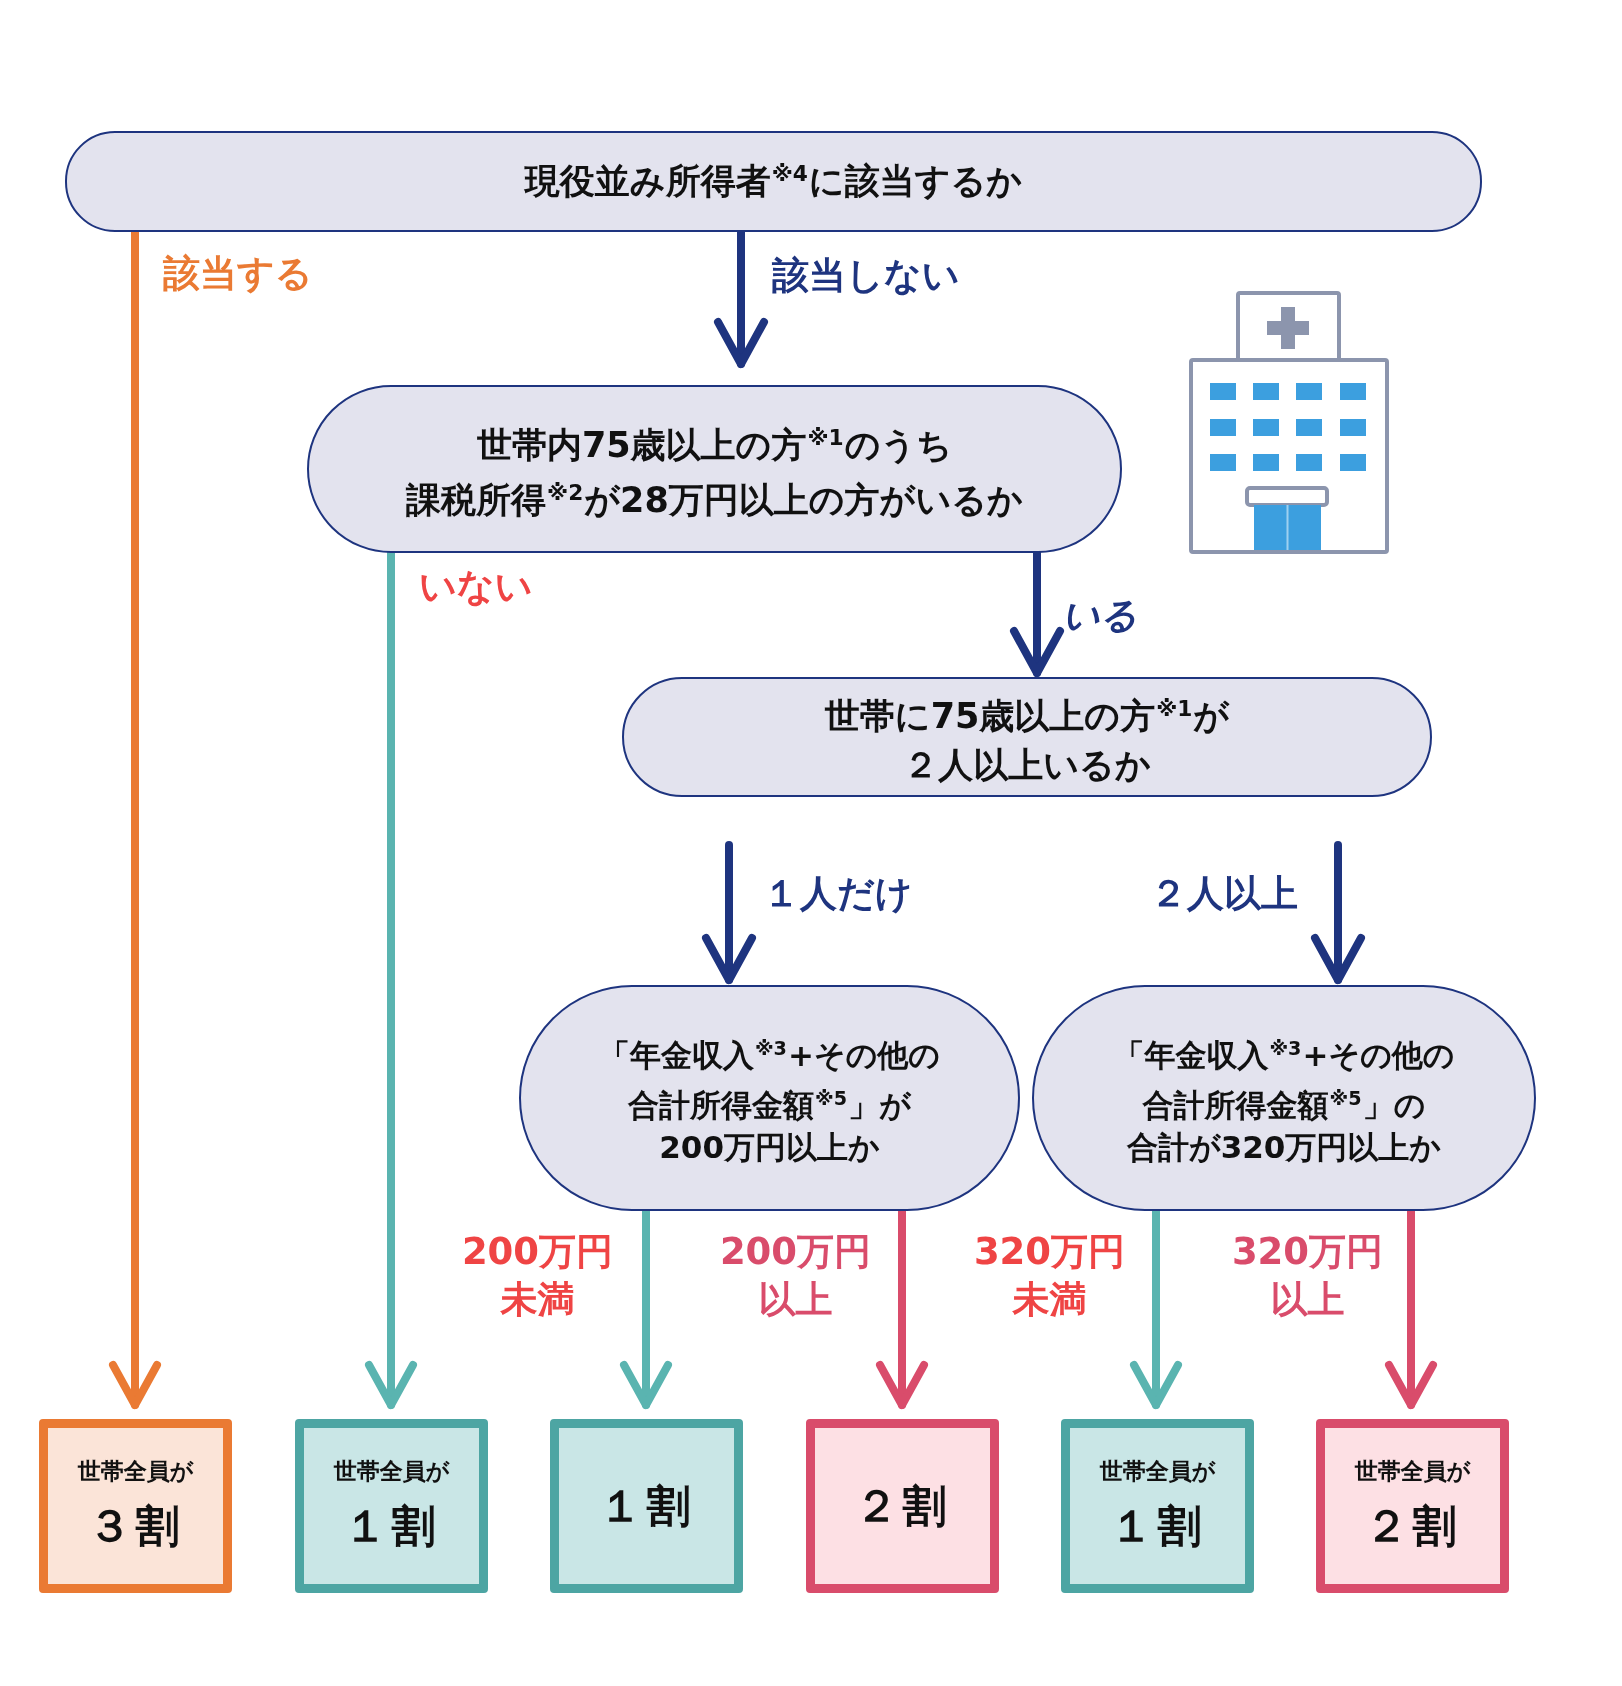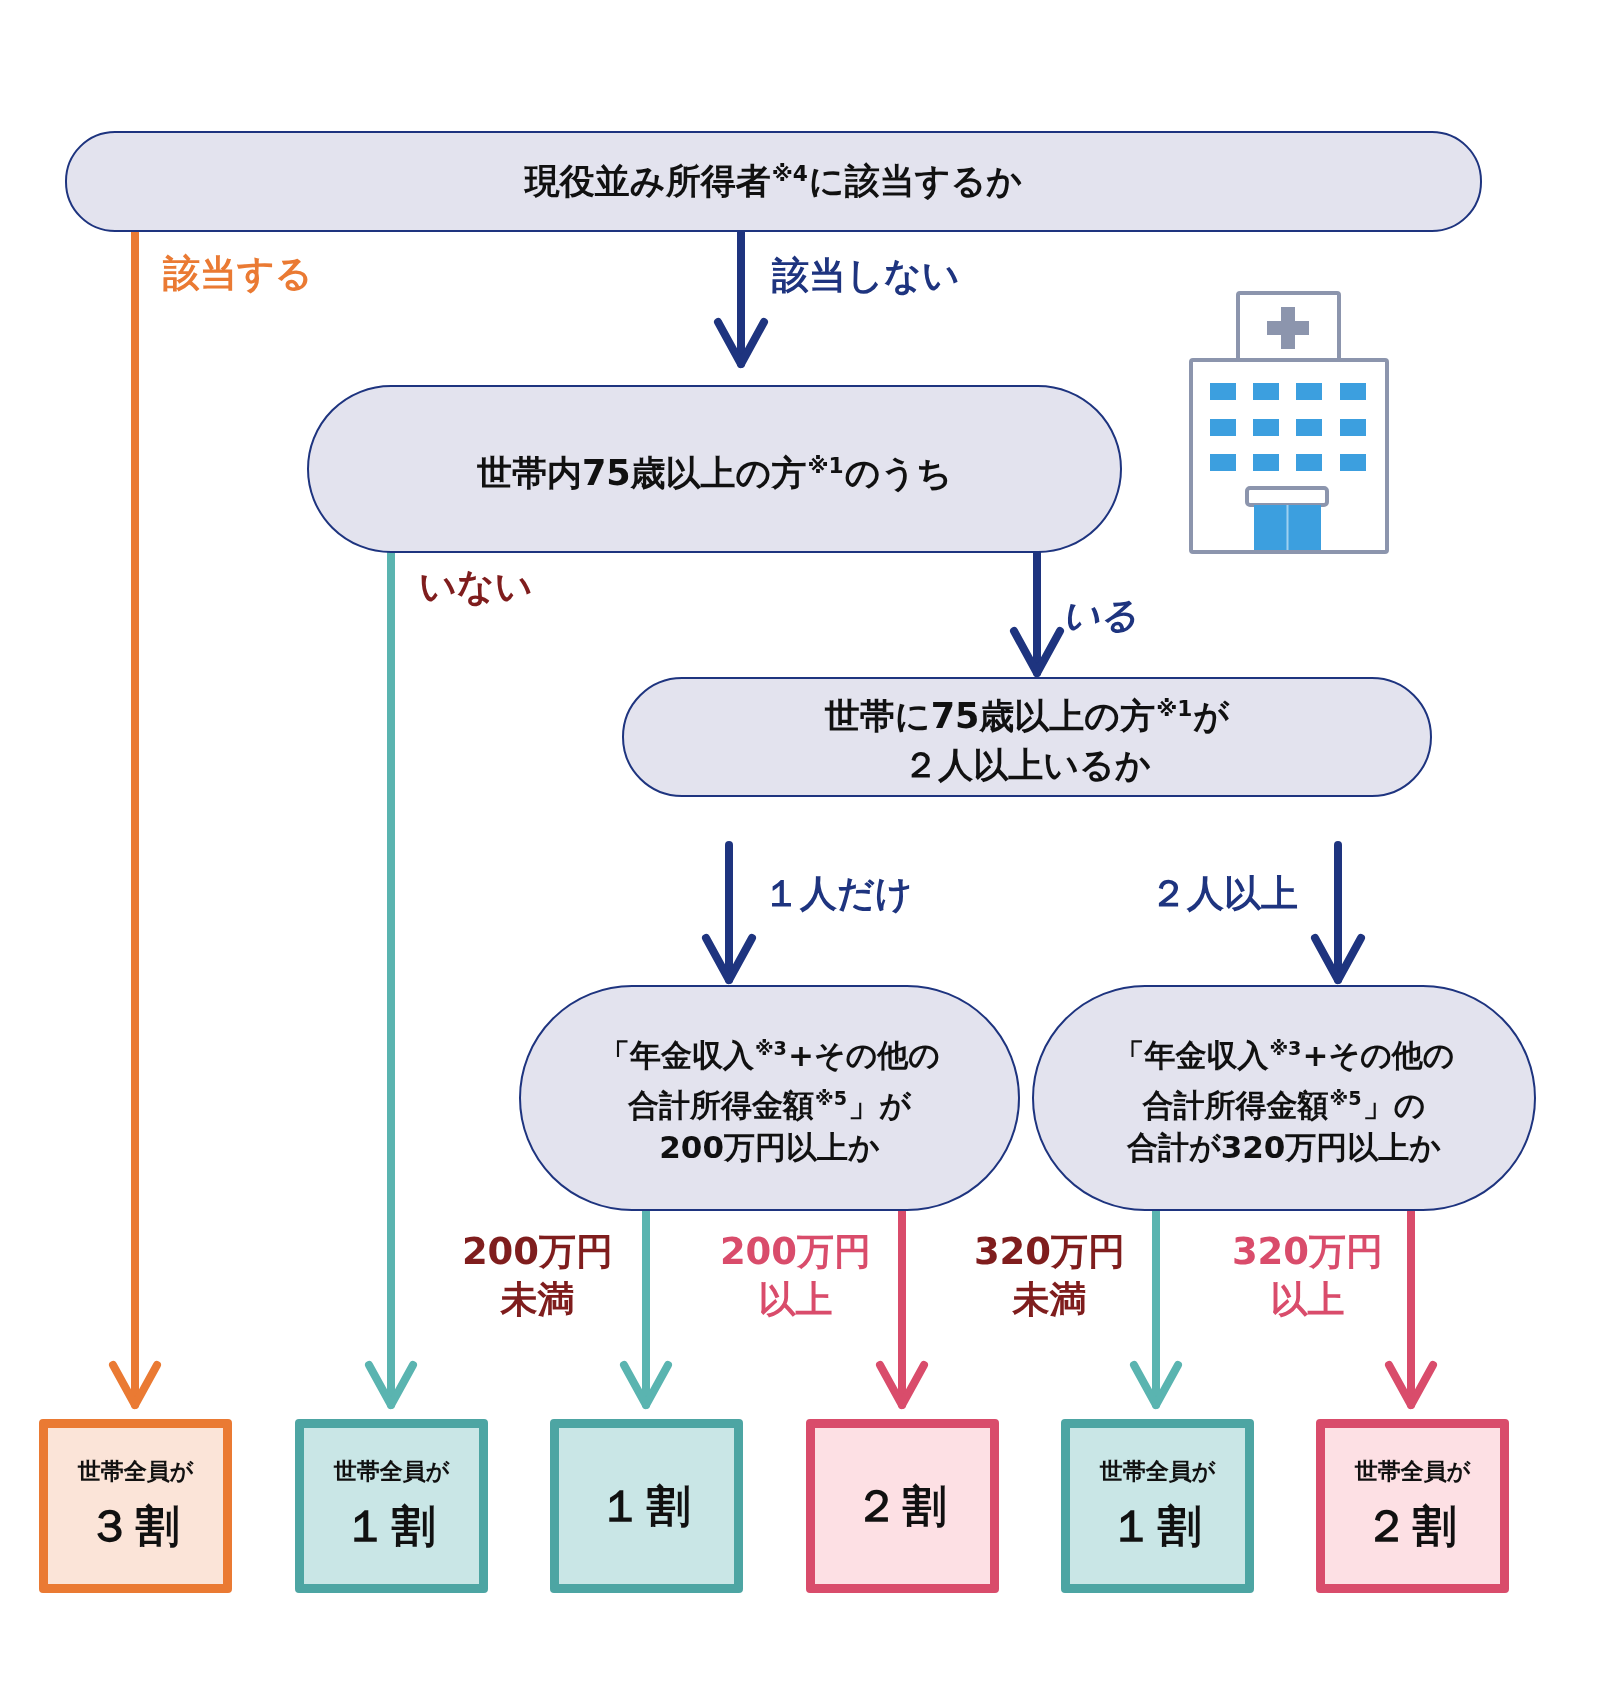--- a/index.html
+++ b/index.html
@@ -13,21 +13,21 @@
   .node .line { white-space: nowrap; }
   .node sup { font-size: 0.62em; vertical-align: 0.55em; font-weight: bold; margin: 0 1px; }
   .edge-label { position: absolute; font-weight: bold; white-space: nowrap; text-align: center; line-height: 1.3; }
   .result { position: absolute; box-sizing: border-box; border: 9px solid; border-radius: 4px;
             display: flex; flex-direction: column; align-items: center; justify-content: center;
             color: #111; font-weight: bold; text-align: center; }
   .result .sub { font-size: 23px; margin-bottom: 10px; }
   .result .big { font-size: 44px; letter-spacing: 4px; }
   .orange { color: #ea7a33; }
   .navy { color: #1e347f; }
-  .teal { color: #7f1d1d; }
+  .teal { color: #ef4444; }
   .pink { color: #d94c6b; }
 </style>
 </head>
 <body>
 
 <svg id="diagram" width="1622" height="1686">
   <defs></defs>
 
   <g stroke="#ea7a33" stroke-width="8" fill="none" stroke-linecap="round" stroke-linejoin="round">
     <line x1="135" y1="232" x2="135" y2="1405"></line>
@@ -105,20 +105,23 @@
 <div class="node" style="left:65px; top:131px; width:1417px; height:101px; border-radius:50px; font-size:35px;">
   <div class="line">
     <span>現役並み所得者</span><sup>※4</sup><span>に該当するか</span>
   </div>
 </div>
 
 <div class="node" style="left:307px; top:369px; width:815px; height:168px; border-radius:84px; font-size:35px; line-height:48px;margin-top:16px;">
   <div class="line">
     <span>世帯内75歳以上の方</span><sup>※1</sup><span>のうち</span>
   </div>
+  <div class="line">
+    <span>課税所得</span><sup>※2</sup><span>が28万円以上の方がいるか</span>
+  </div>
 </div>
 
 <div class="node" style="left:622px; top:677px; width:810px; height:120px; border-radius:84px; font-size:35px; line-height:50px;">
   <div class="line">
     <span>世帯に75歳以上の方</span><sup>※1</sup><span>が</span>
   </div>
   <div class="line"><span>２人以上いるか</span></div>
 </div>
 
 <div class="node" style="left:519px; top:985px; width:501px; height:226px; border-radius:113px; font-size:31px; line-height:43px;">

